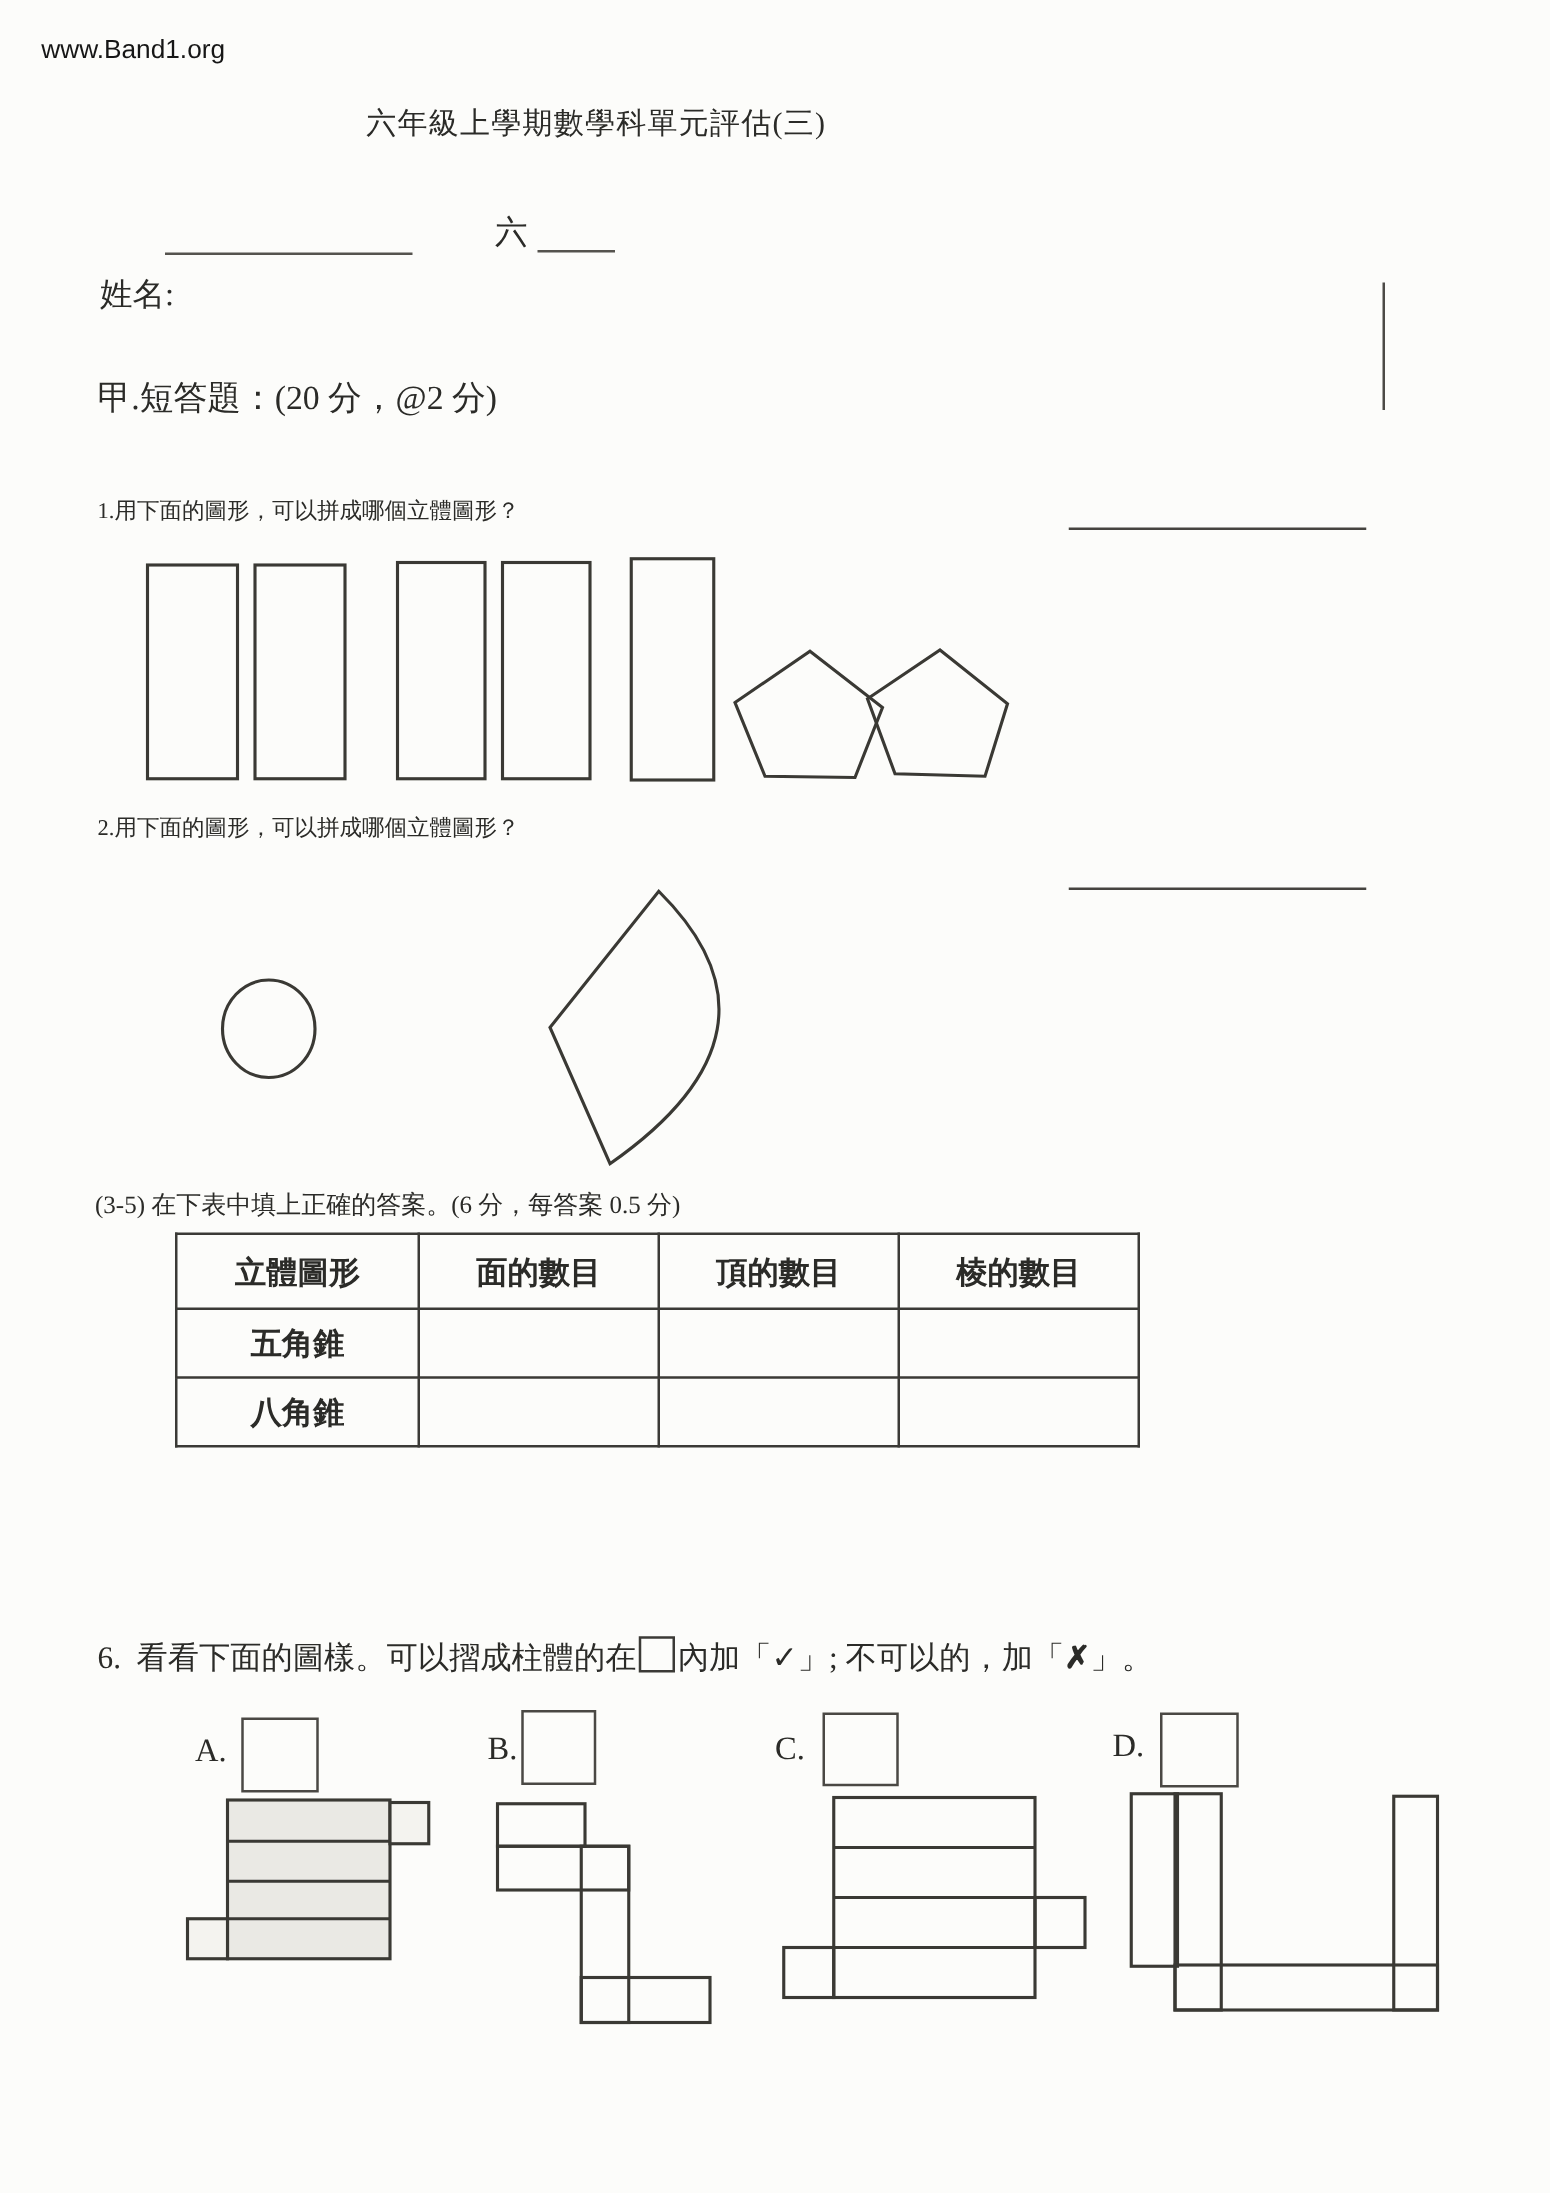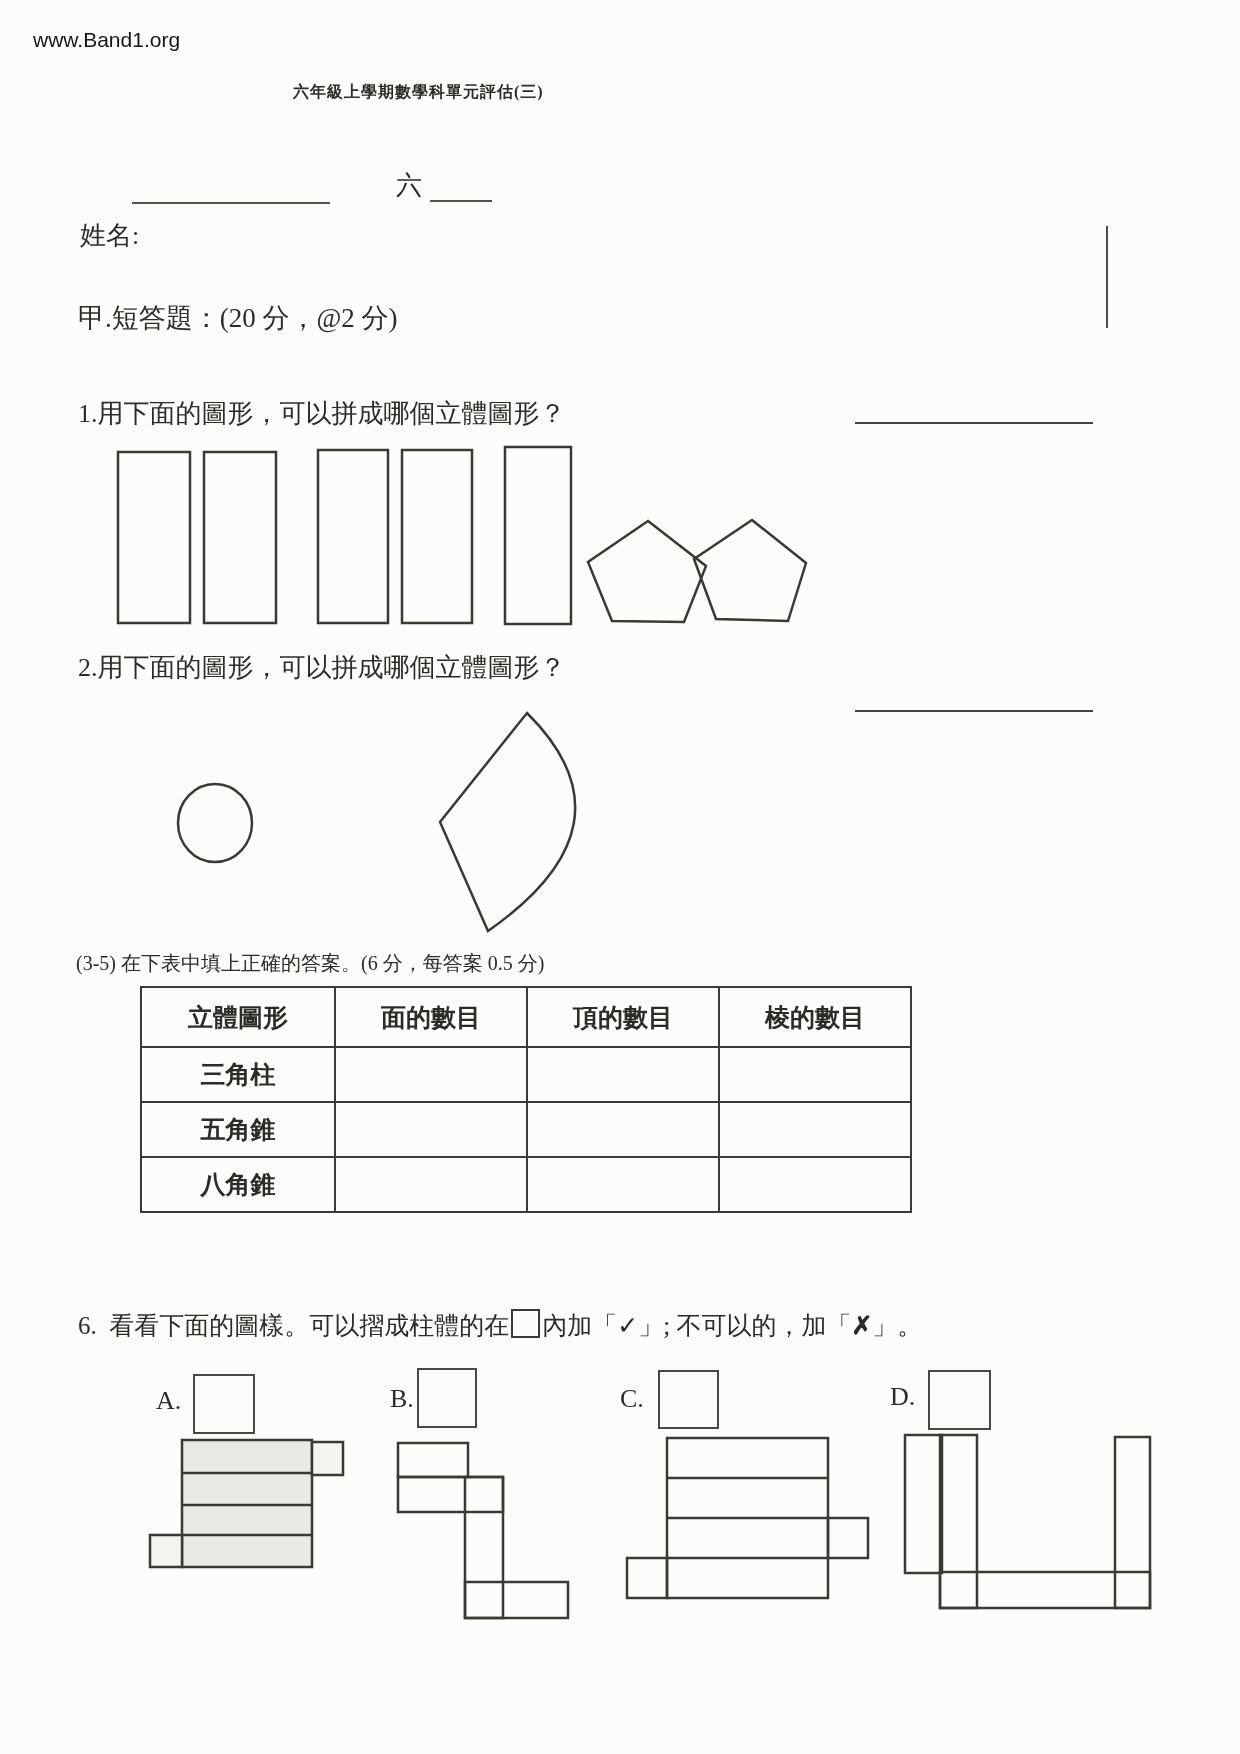--- a/index.html
+++ b/index.html
@@ -7,30 +7,30 @@
     position:relative;
     width:1240px;height:1754px;
     margin:0 auto;
     background:#fcfcfa;
     font-family:"Liberation Serif", serif;
     color:#2b2b28;
     overflow:hidden;
   }
   .abs{position:absolute;white-space:nowrap;}
   .site-url{left:33px;top:28px;font-family:"Liberation Sans",sans-serif;font-size:21px;color:#161616;}
-  .page-title{left:293px;top:82px;font-size:16px;font-weight:700;letter-spacing:1px;}
+  .page-title{left:293px;top:82px;font-size:24px;font-weight:400;letter-spacing:1px;}
   .name-label{left:80px;top:170px;font-size:26px;margin-top:48px;}
   .blank-line{border-bottom:2px solid #55534e;height:30px;}
   .name-line{left:132px;top:172px;width:198px;}
   .class-label{left:396px;top:168px;font-size:26px;}
   .class-line{left:430px;top:170px;width:62px;}
   .intro{left:78px;top:228px;font-size:25px;}
   .intro b{font-weight:700;}
   .section-a{left:78px;top:300px;font-size:27px;}
-  .q-text{font-size:26px;text-align:right;}
+  .q-text{font-size:18px;text-align:right;}
   .q1-text{left:78px;top:396px;}
   .q2-text{left:78px;top:650px;}
   .answer-line{border-bottom:2px solid #45433f;}
   .q1-line{left:855px;top:392px;width:238px;height:30px;}
   .q2-line{left:855px;top:680px;width:238px;height:30px;}
   .q35-text{left:76px;top:950px;font-size:20px;}
   .shape-table{
     position:absolute;left:140px;top:986px;
     border-collapse:collapse;table-layout:fixed;
     width:762px;font-size:25px;
@@ -97,26 +97,20 @@
 
   <table class="shape-table">
     <tbody>
         <tr>
       <th style="width:192px">立體圖形</th>
       <th style="width:190px">面的數目</th>
       <th style="width:190px">頂的數目</th>
       <th style="width:190px">棱的數目</th>
     </tr>
     <tr>
-      <td>三角柱</td>
-      <td></td>
-      <td></td>
-      <td></td>
-    </tr>
-    <tr>
       <td>五角錐</td>
       <td></td>
       <td></td>
       <td></td>
     </tr>
     <tr>
       <td>八角錐</td>
       <td></td>
       <td></td>
       <td></td>

